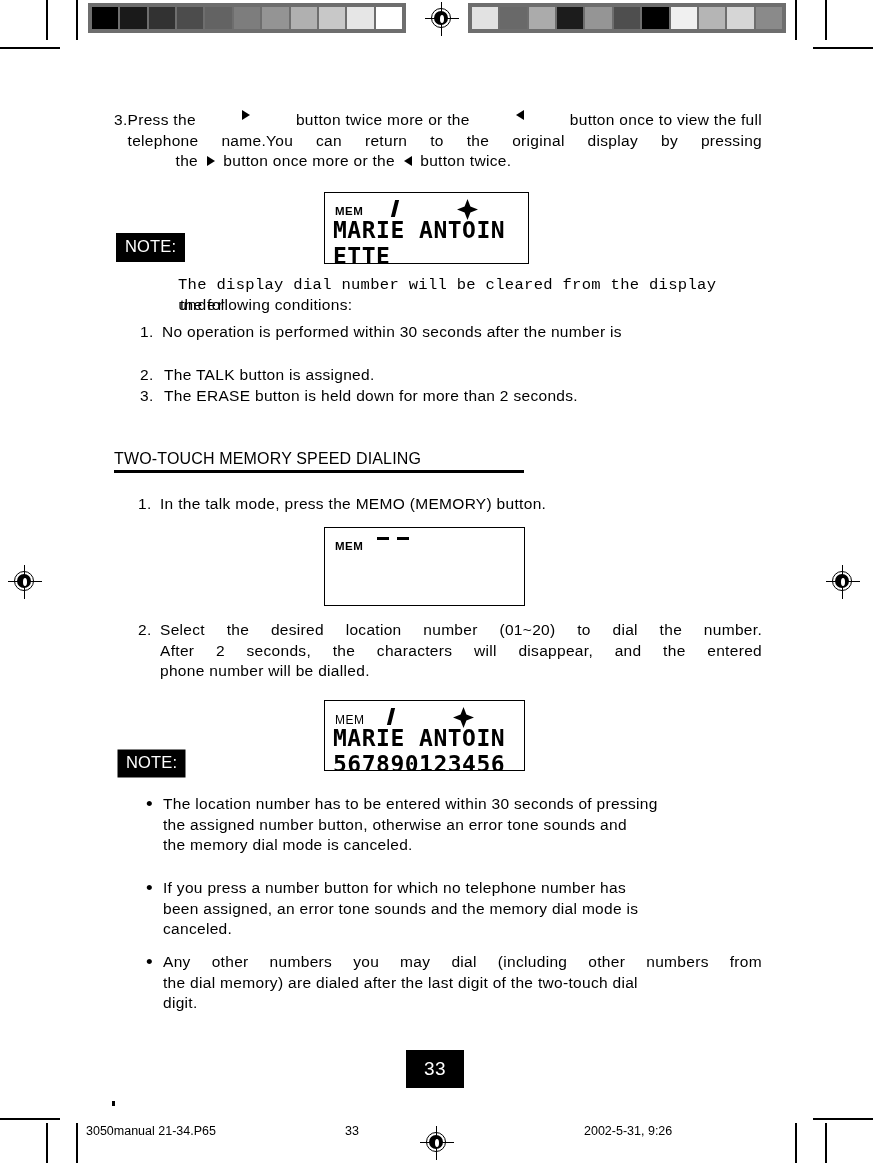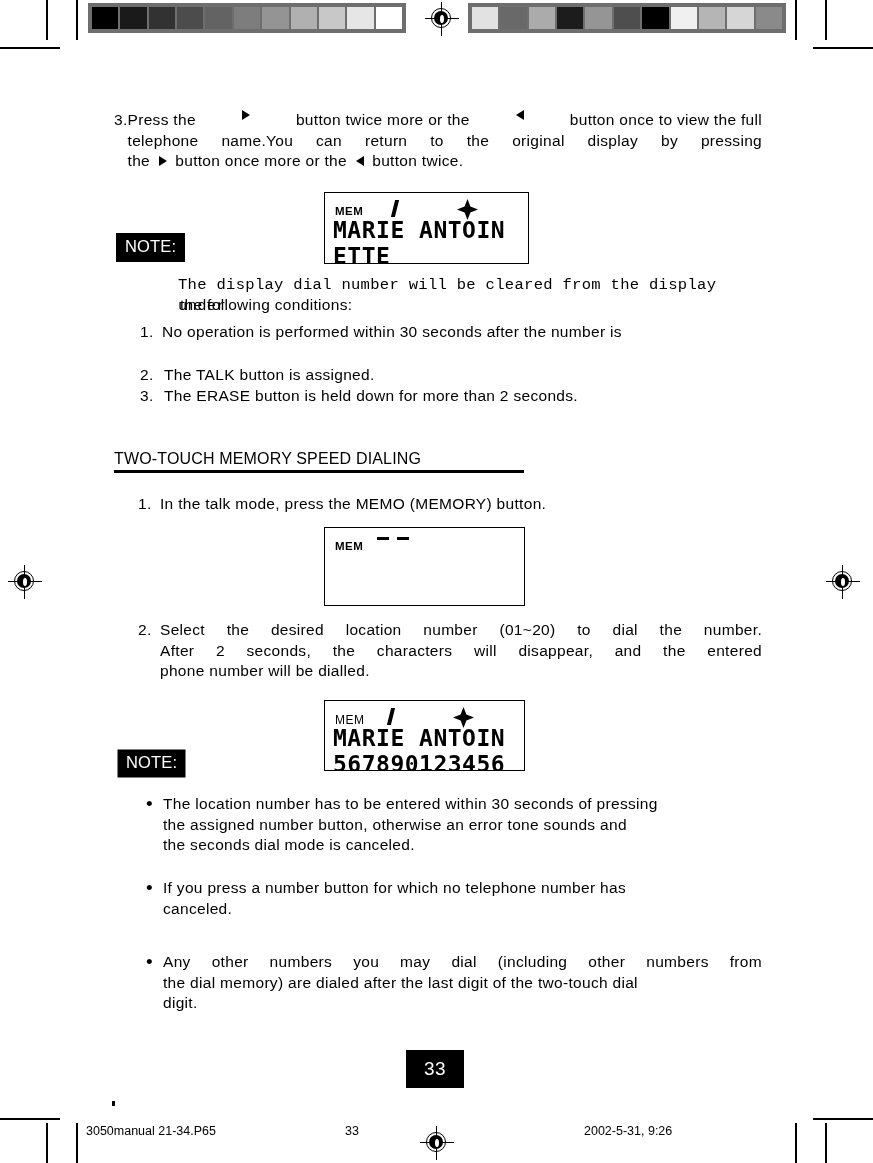--- a/index.html
+++ b/index.html
@@ -97,21 +97,21 @@
   }
   .step-body {
     flex: 1 1 auto;
   }
 
   .justify-line {
     display: flex;
     justify-content: space-between;
     white-space: nowrap;
   }
-  .justify-line.last { display: block; }
+  .justify-line.last { display: block; margin-left: 48px; }
 
   .tri-r, .tri-l {
     display: inline-block;
     width: 0; height: 0;
     border-top: 5px solid transparent;
     border-bottom: 5px solid transparent;
     vertical-align: 0.5px;
   }
   .tri-r { border-left: 8px solid #000; }
   .tri-l { border-right: 8px solid #000; }
@@ -438,28 +438,29 @@
     <div class="lcd-line lcd-line-2">567890123456</div>
   </div>
 
   <div class="note-badge outlined" style="left:116px; top:748px;">NOTE:</div>
 
   <div class="bullet-item para" style="left:146px; top:794px; width:616px;">
     <div class="bullet-dot">•</div>
     <div class="bullet-body">
       <div>The location number has to be entered within 30 seconds of pressing</div>
       <div>the assigned number button, otherwise an error tone sounds and</div>
-      <div>the seconds dial mode is canceled.</div>
+      <div>the memory dial mode is canceled.</div>
     </div>
   </div>
 
   <div class="bullet-item para" style="left:146px; top:878px; width:616px;">
     <div class="bullet-dot">•</div>
     <div class="bullet-body">
       <div>If you press a number button for which no telephone number has</div>
+      <div>been assigned, an error tone sounds and the memory dial mode is</div>
       <div>canceled.</div>
     </div>
   </div>
 
   <div class="bullet-item para" style="left:146px; top:952px; width:616px;">
     <div class="bullet-dot">•</div>
     <div class="bullet-body">
       <div style="text-align:justify; text-align-last:justify;">Any other numbers you may dial (including other numbers from</div>
       <div>the dial memory) are dialed after the last digit of the two-touch dial</div>
       <div>digit.</div>

